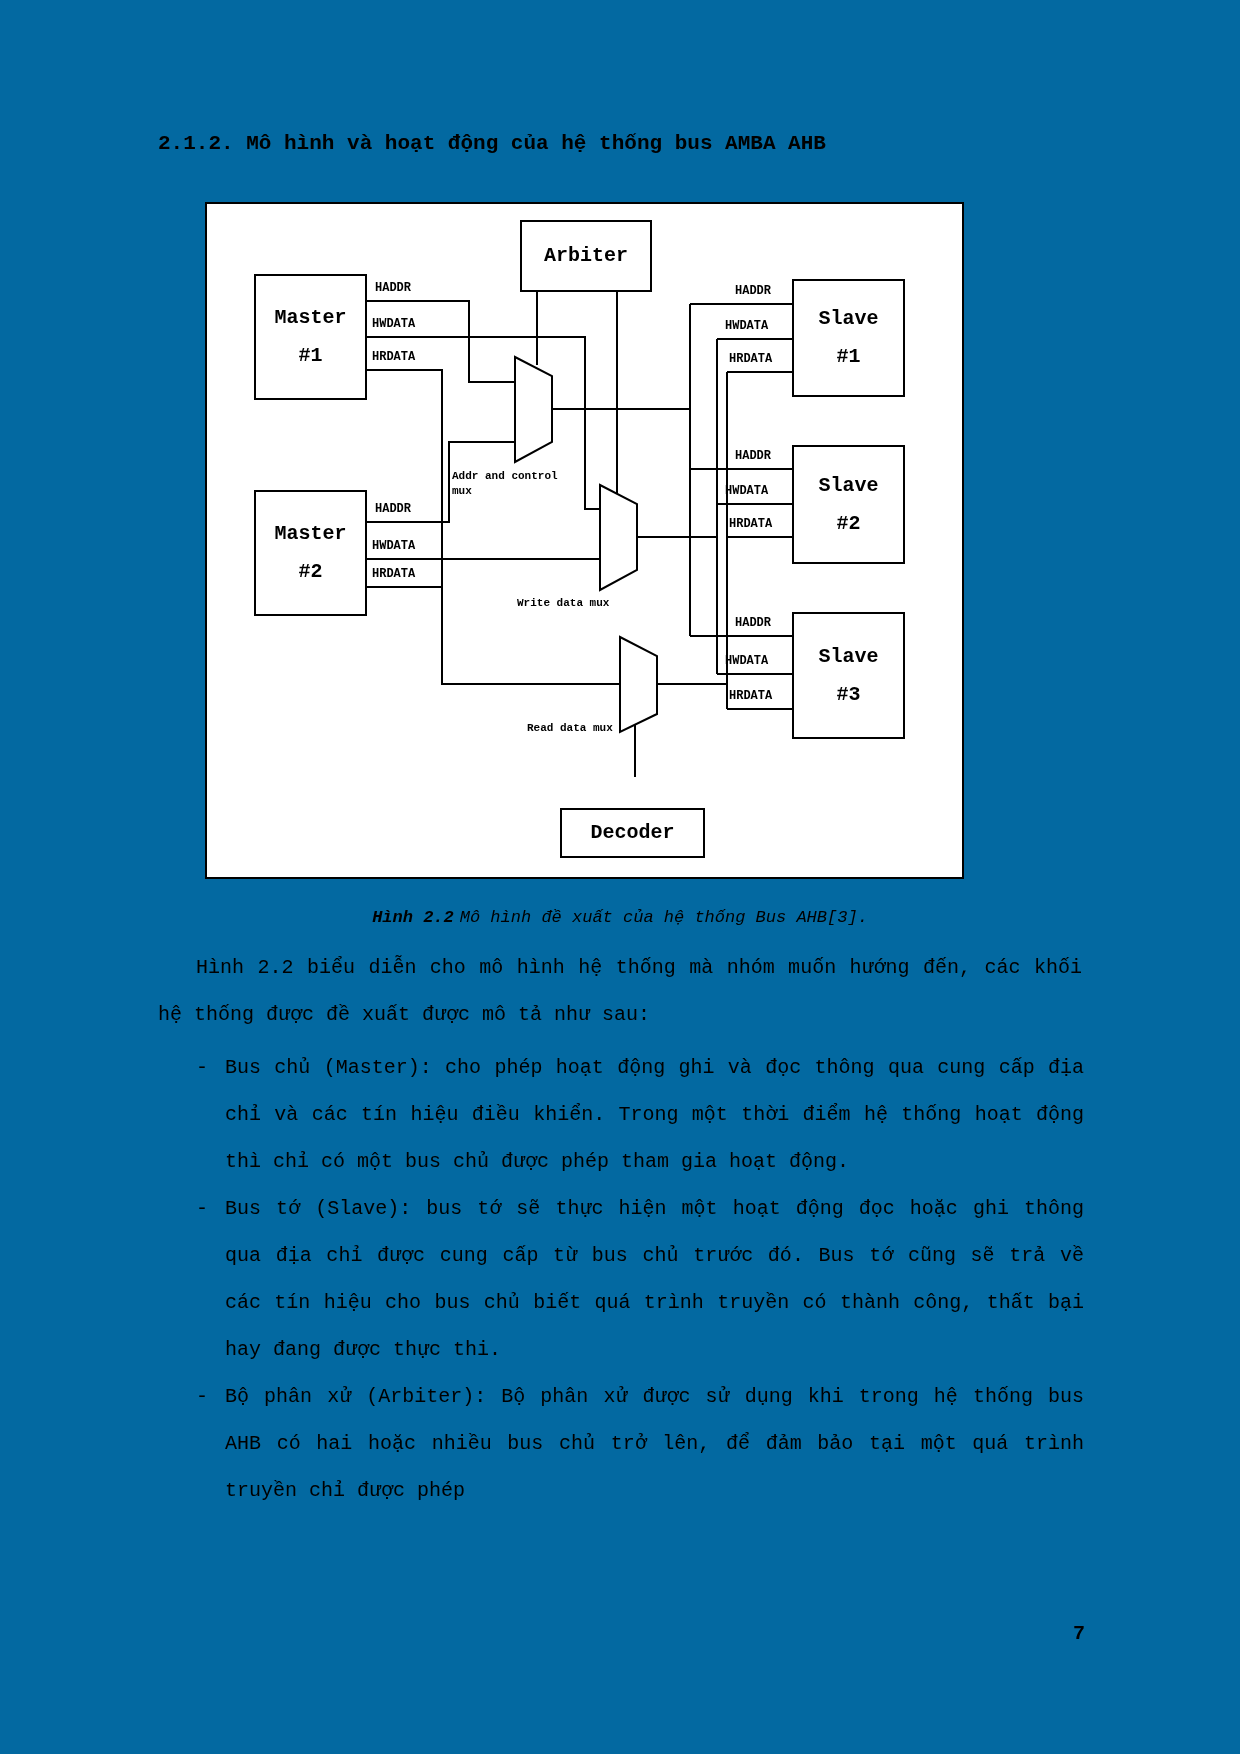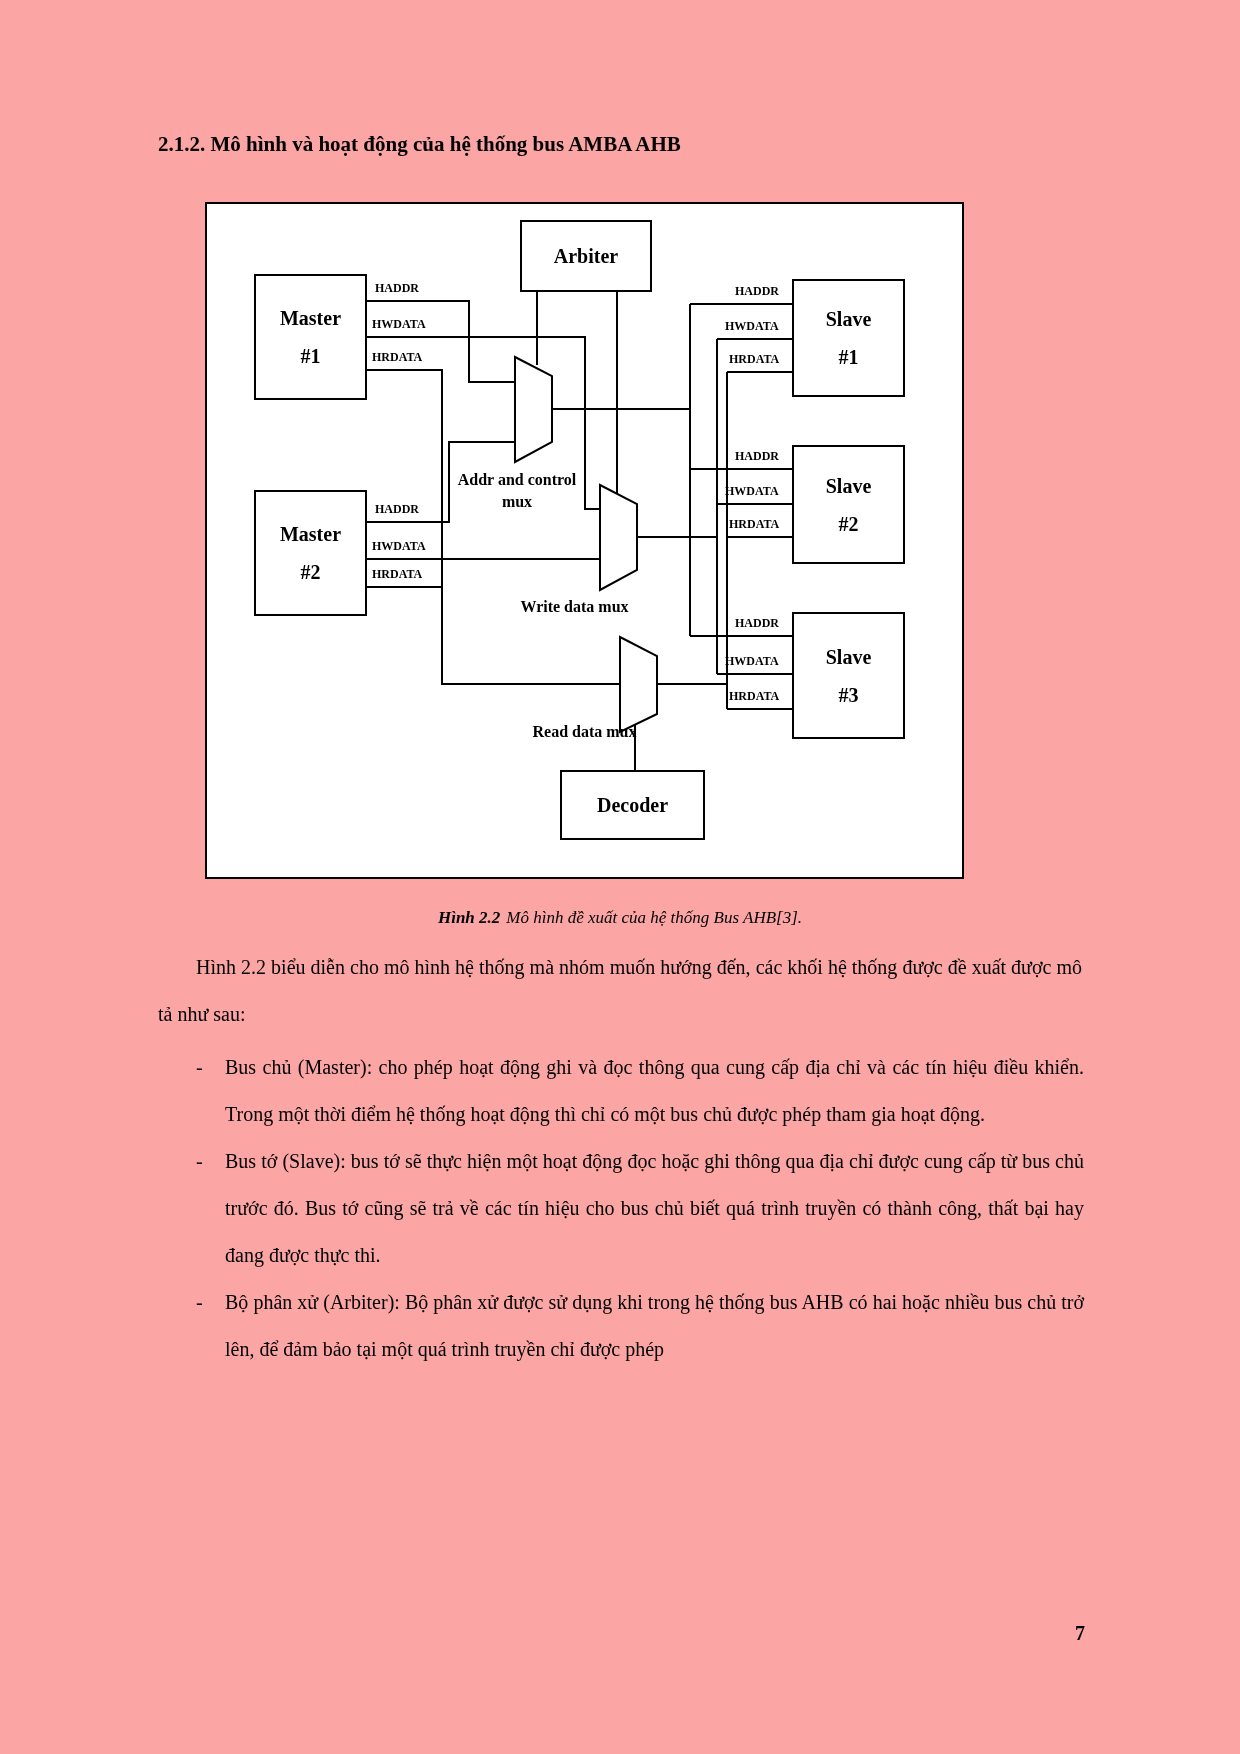--- a/index.html
+++ b/index.html
@@ -1,22 +1,22 @@
 <!DOCTYPE html>
 <html><head>
 <meta charset="utf-8">
 <style>
   html, body { margin: 0; padding: 0; background: #ffffff; }
   .page {
     position: relative;
     width: 1240px;
     height: 1754px;
-    background: #fca5a5;
+    background: #0369a1;
     color: #000;
-    font-family: Liberation Serif, serif;
+    font-family: Liberation Mono, monospace;
     overflow: hidden;
   }
   .heading {
     position: absolute;
     left: 158px; top: 132px;
     width: 924px;
     font-size: 21px;
     font-weight: bold;
   }
   
@@ -45,23 +45,23 @@
   .sig {
     position: absolute;
     font-weight: bold;
     font-size: 12px;
     line-height: 1;
     white-space: nowrap;
   }
   .muxlab {
     position: absolute;
     font-weight: bold;
-    font-size: 16px;
+    font-size: 11px;
     line-height: 1.35;
-    text-align: center;
+    text-align: left;
   }
   
   .caption {
     position: absolute;
     left: 158px; top: 908px;
     width: 924px;
     text-align: center;
     font-size: 17px;
     font-style: italic;
   }
@@ -173,21 +173,21 @@
     <div class="dbox" style="left:585px; top:241px; width:113px; height:119px;">
       <span>Slave</span>
       <span>#2</span>
     </div>
 
     <div class="dbox" style="left:585px; top:408px; width:113px; height:127px;">
       <span>Slave</span>
       <span>#3</span>
     </div>
 
-    <div class="dbox" style="left:353px; top:566px; width:145px; height:70px;">
+    <div class="dbox" style="left:353px; top:604px; width:145px; height:50px;">
       <span>Decoder</span>
     </div>
 
     <div class="muxlab" style="left:245px; top:265px; width:130px;">
       <div>Addr and control</div>
       <div>mux</div>
     </div>
     <div class="muxlab" style="left:310px; top:392px; width:115px;">Write data mux</div>
     <div class="muxlab" style="left:320px; top:517px; width:115px;">Read data mux</div>
 

